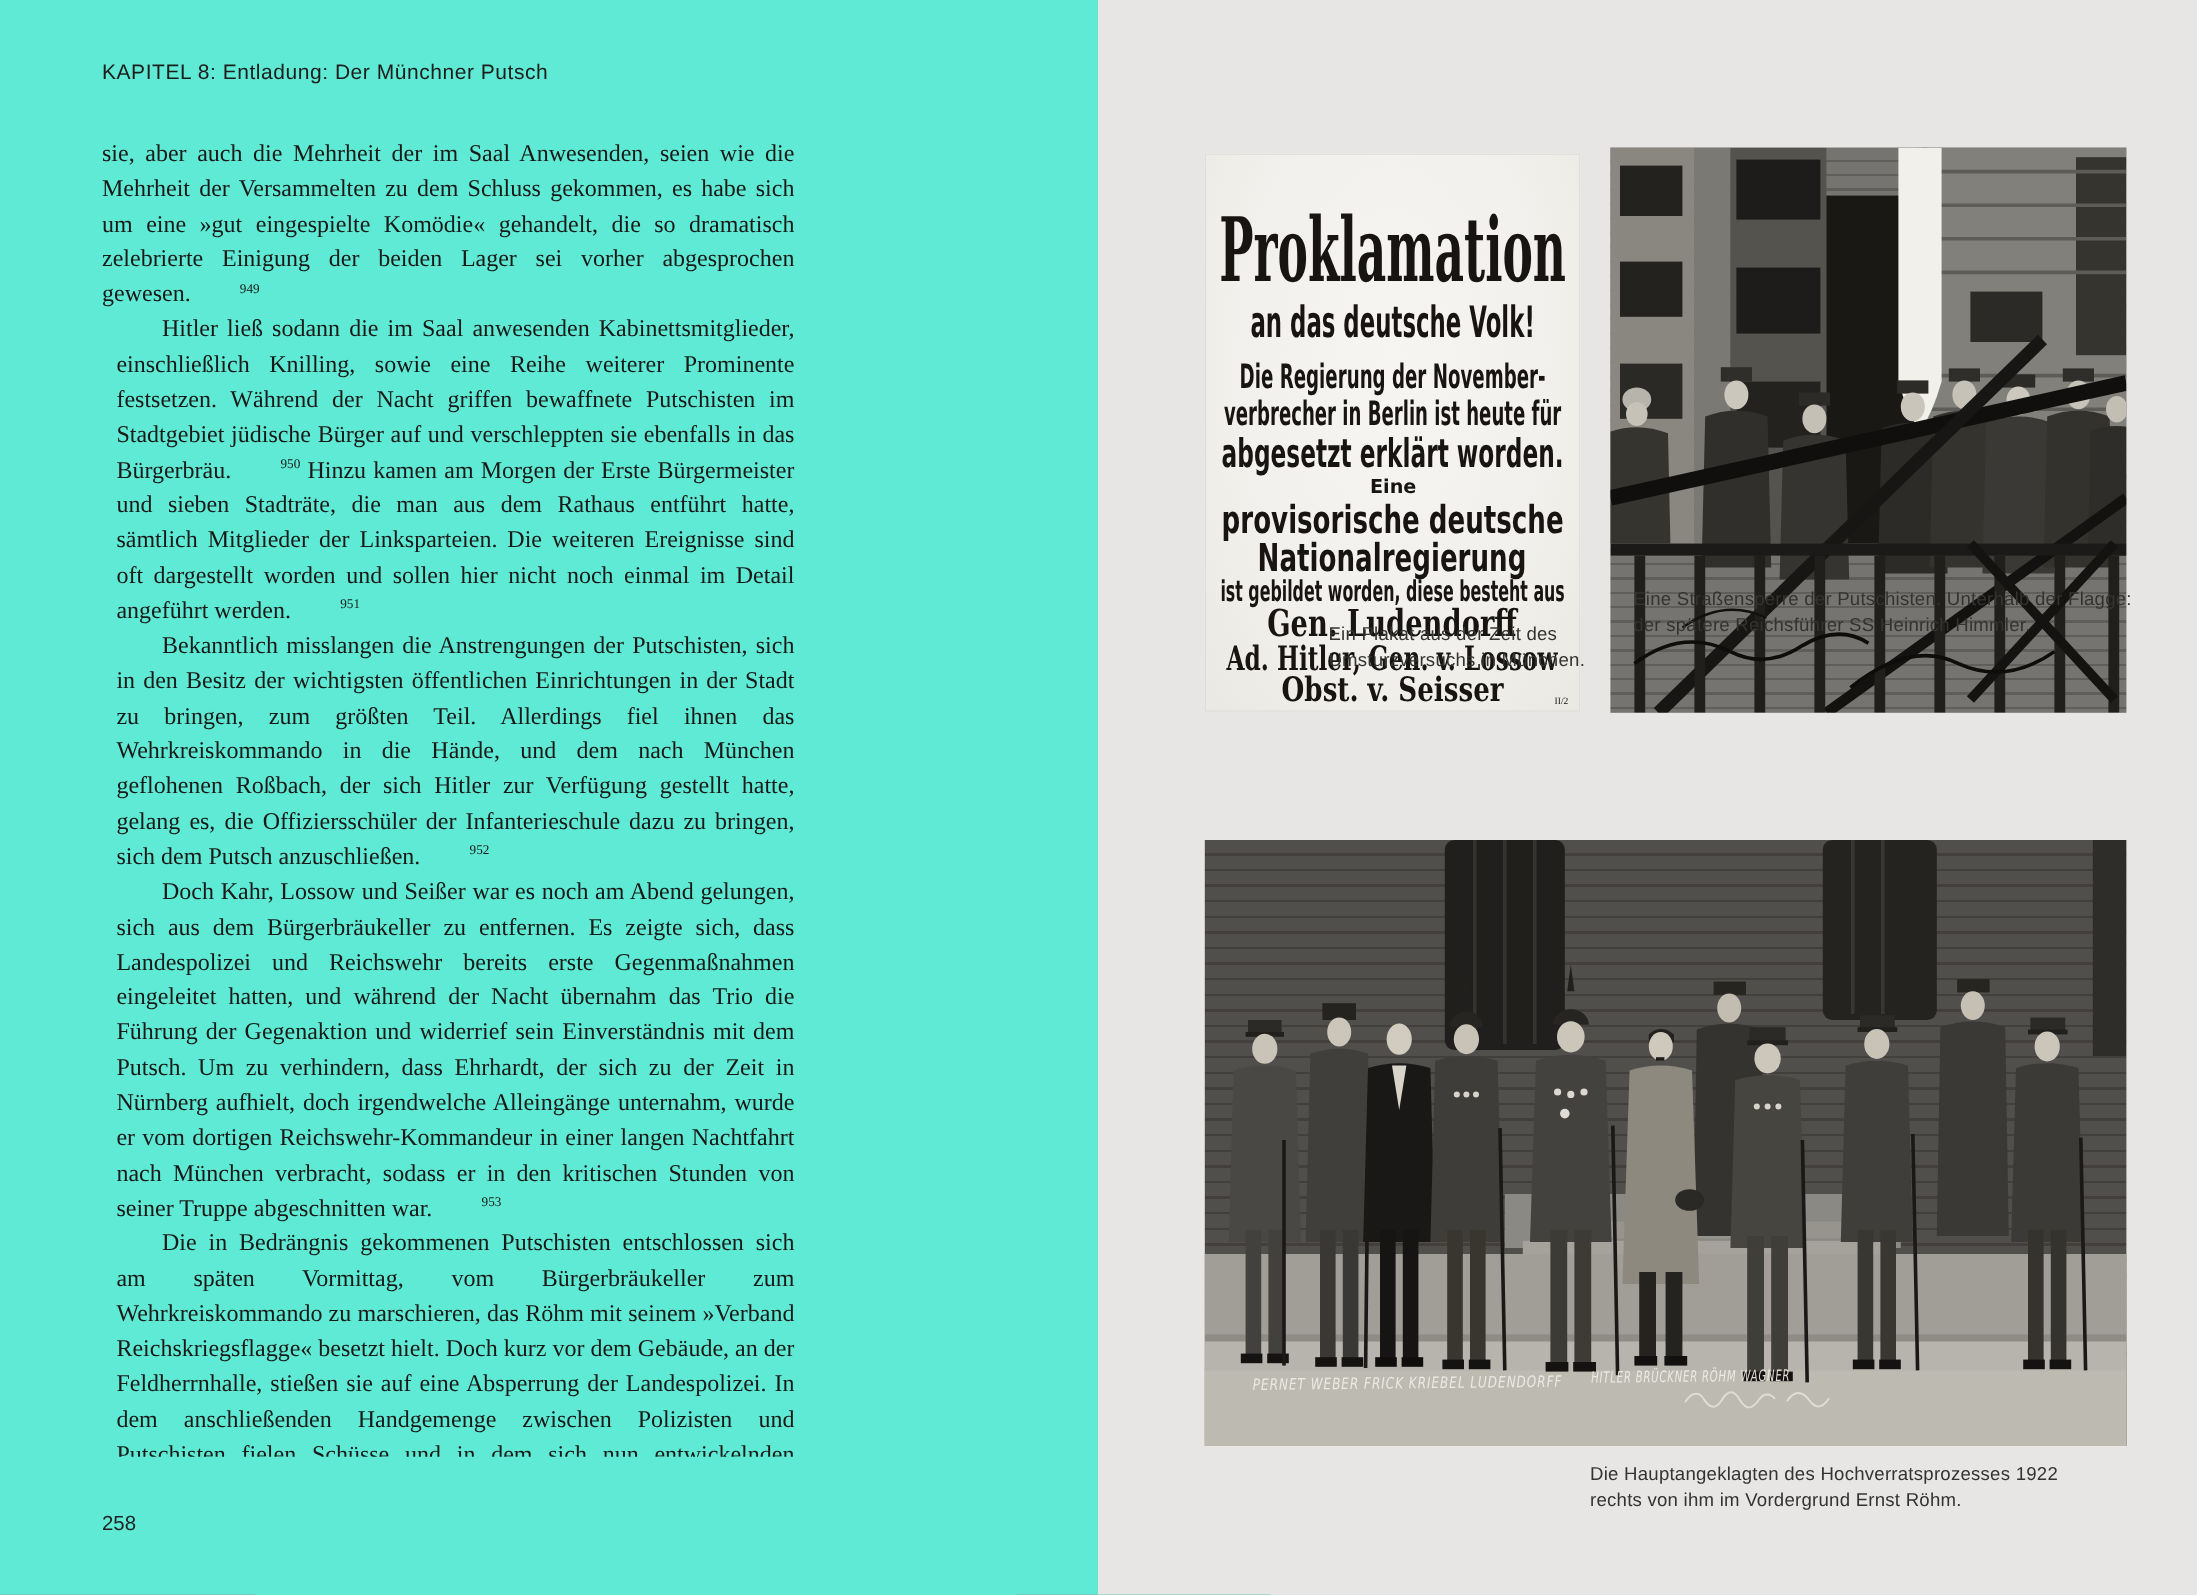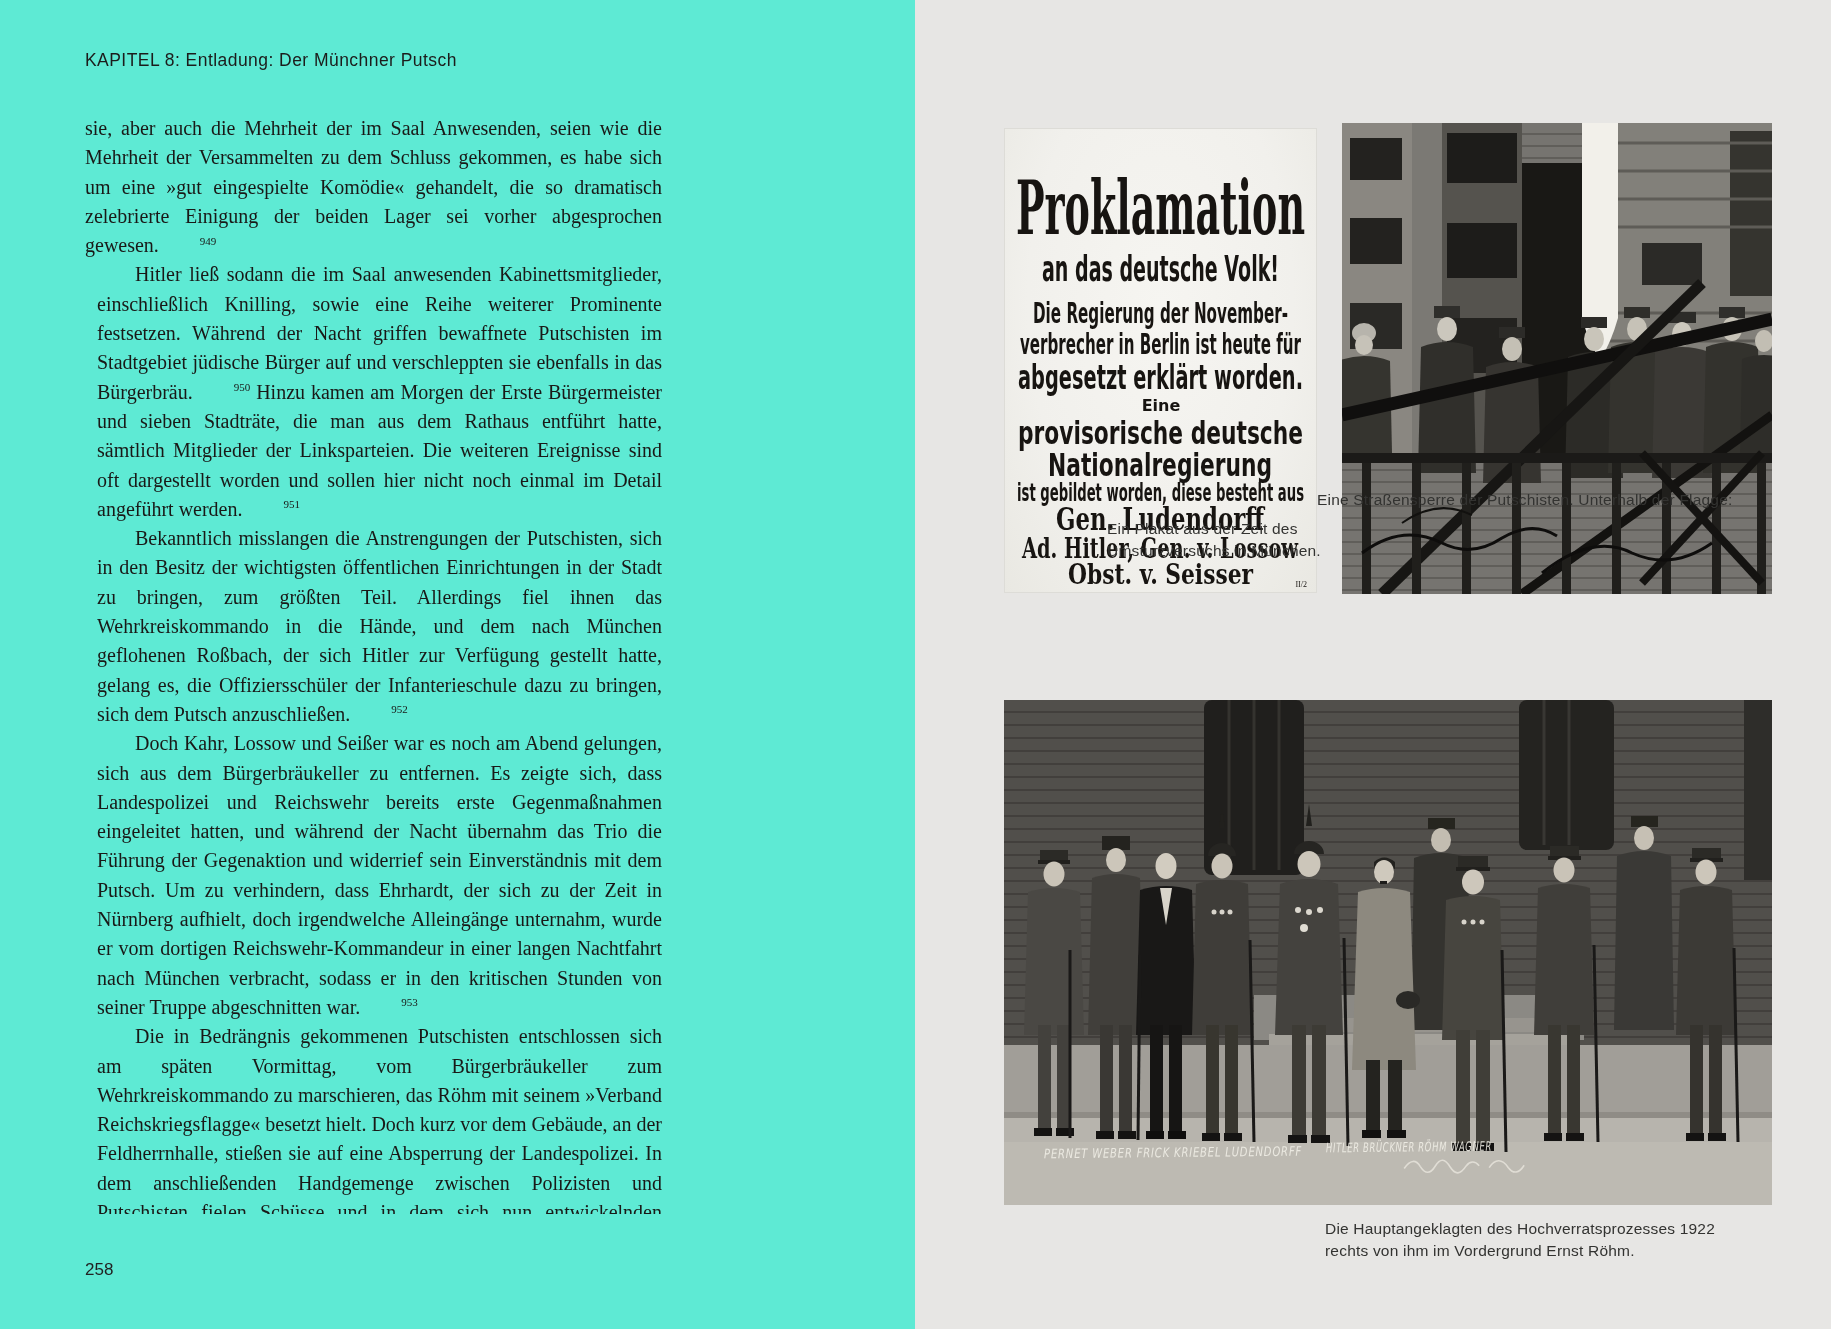--- a/index.html
+++ b/index.html
@@ -169,22 +169,23 @@
           <path d="M60,400 q35,-25 70,-8" fill="none" stroke="#12110f" stroke-width="2"></path>
         </g>
       </svg>
     </div>
 
     <div class="caption caption-poster" style="left:192px;top:518px;">
       <div>Ein Plakat aus der Zeit des</div>
       <div>Umsturzversuchs in München.</div>
     </div>
 
-    <div class="caption caption-barricade" style="left:402px;top:489px;">
+    <div class="caption caption-barricade" style="left:446px;top:489px;">
       <div>Eine Straßensperre der Putschisten. Unterhalb der Flagge:</div>
+      <div>der spätere Reichsführer SS Heinrich Himmler.</div>
     </div>
 
     <div class="photo photo-trial" style="left:89px;top:700px;width:768px;height:505px;">
       <svg width="768" height="505" viewBox="0 0 768 505">
         <g>
           <rect x="200" y="0" width="100" height="175" rx="8" fill="#201f1d"></rect>
           <line x1="225" y1="0" x2="225" y2="170" stroke="#34332f" stroke-width="3"></line>
           <line x1="250" y1="0" x2="250" y2="170" stroke="#34332f" stroke-width="3"></line>
           <line x1="275" y1="0" x2="275" y2="170" stroke="#34332f" stroke-width="3"></line>
           <rect x="515" y="0" width="95" height="150" rx="8" fill="#242320"></rect>

